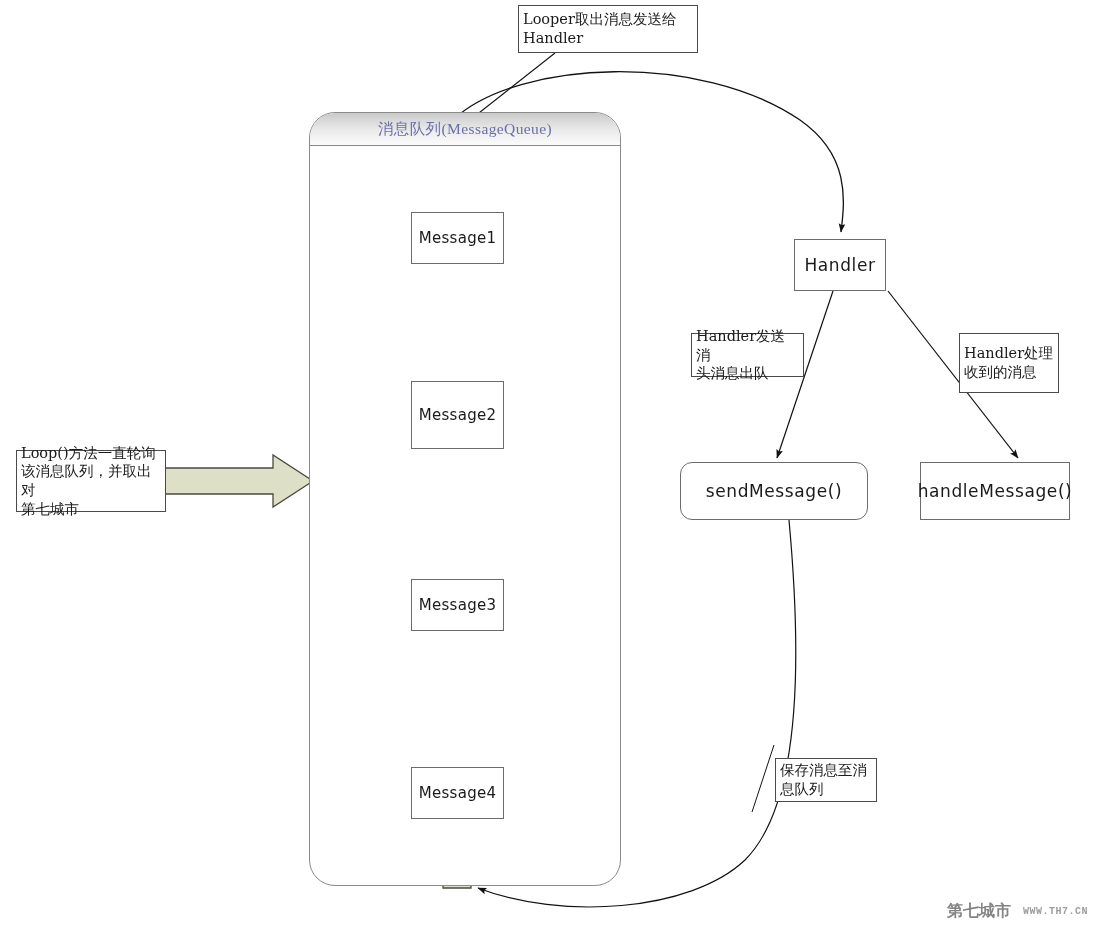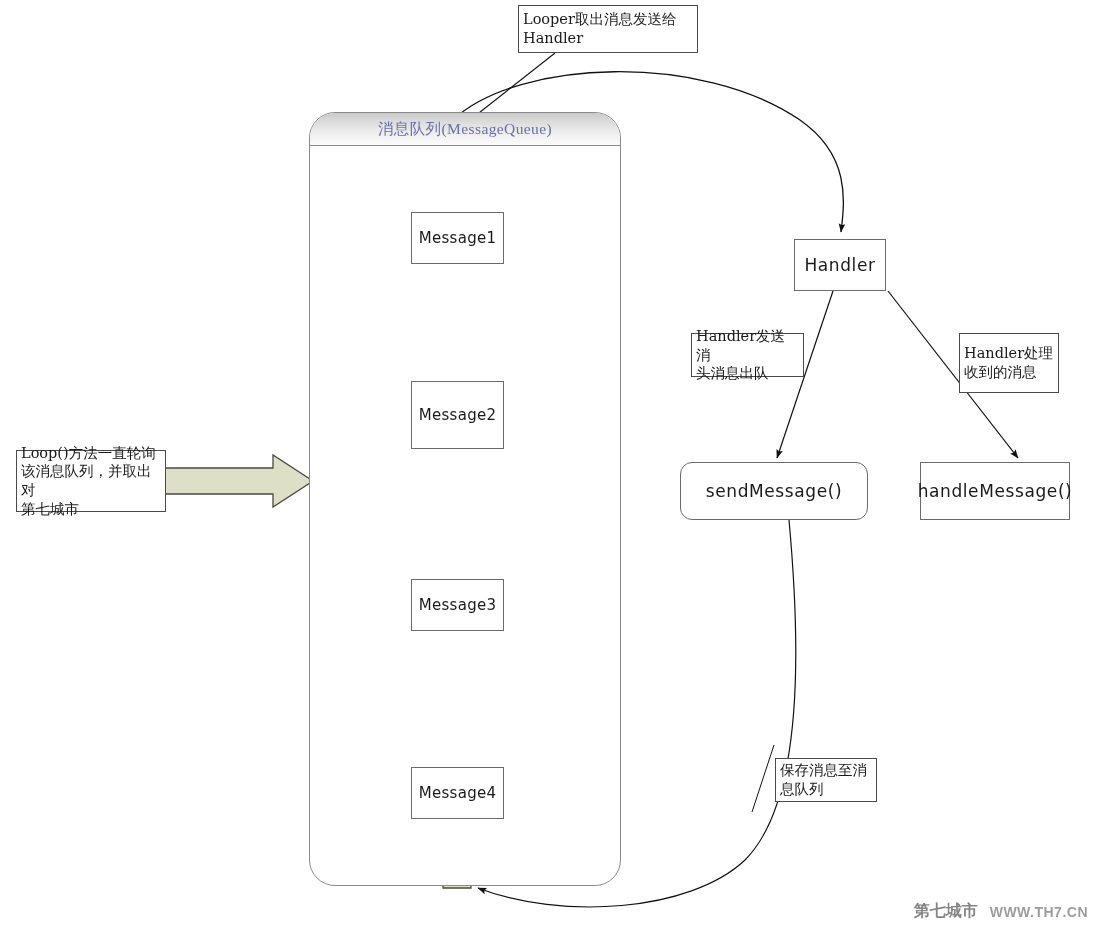--- a/index.html
+++ b/index.html
@@ -105,22 +105,22 @@
     opacity: 0.72;
   }
   #watermark .wm-cn {
     font-family: "DejaVu Sans", sans-serif;
     font-size: 16px;
     font-weight: bold;
     color: #555555;
     letter-spacing: 0px;
   }
   #watermark .wm-url {
-    font-family: Liberation Sans, sans-serif;
-    font-size: 14px;
+    font-family: Liberation Mono, monospace;
+    font-size: 10px;
     font-weight: bold;
     color: #777777;
     letter-spacing: 0.5px;
   }
 </style>
 </head>
 <body>
 
 <div id="canvas">
 

